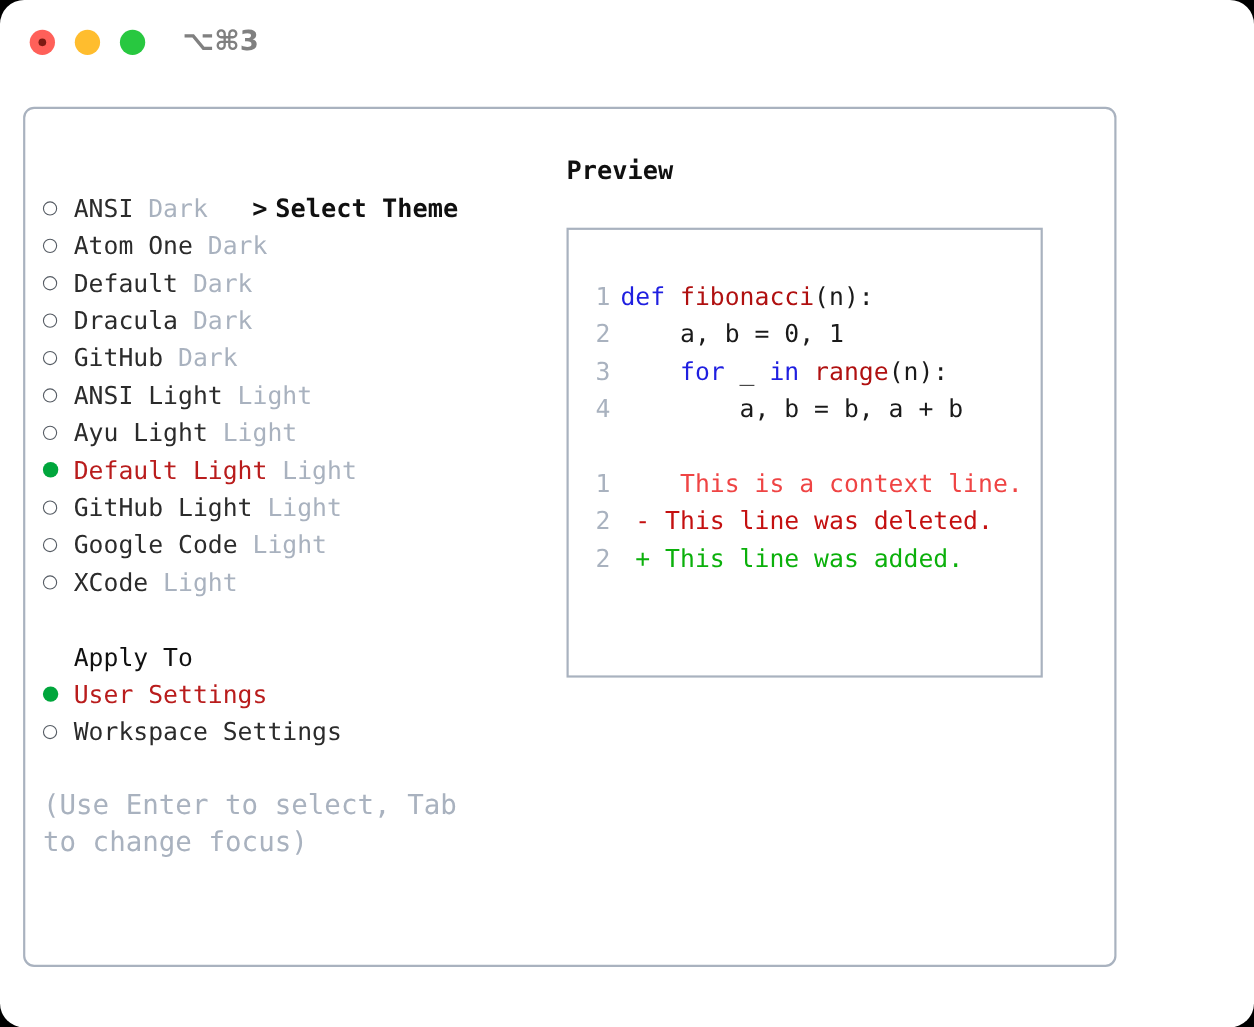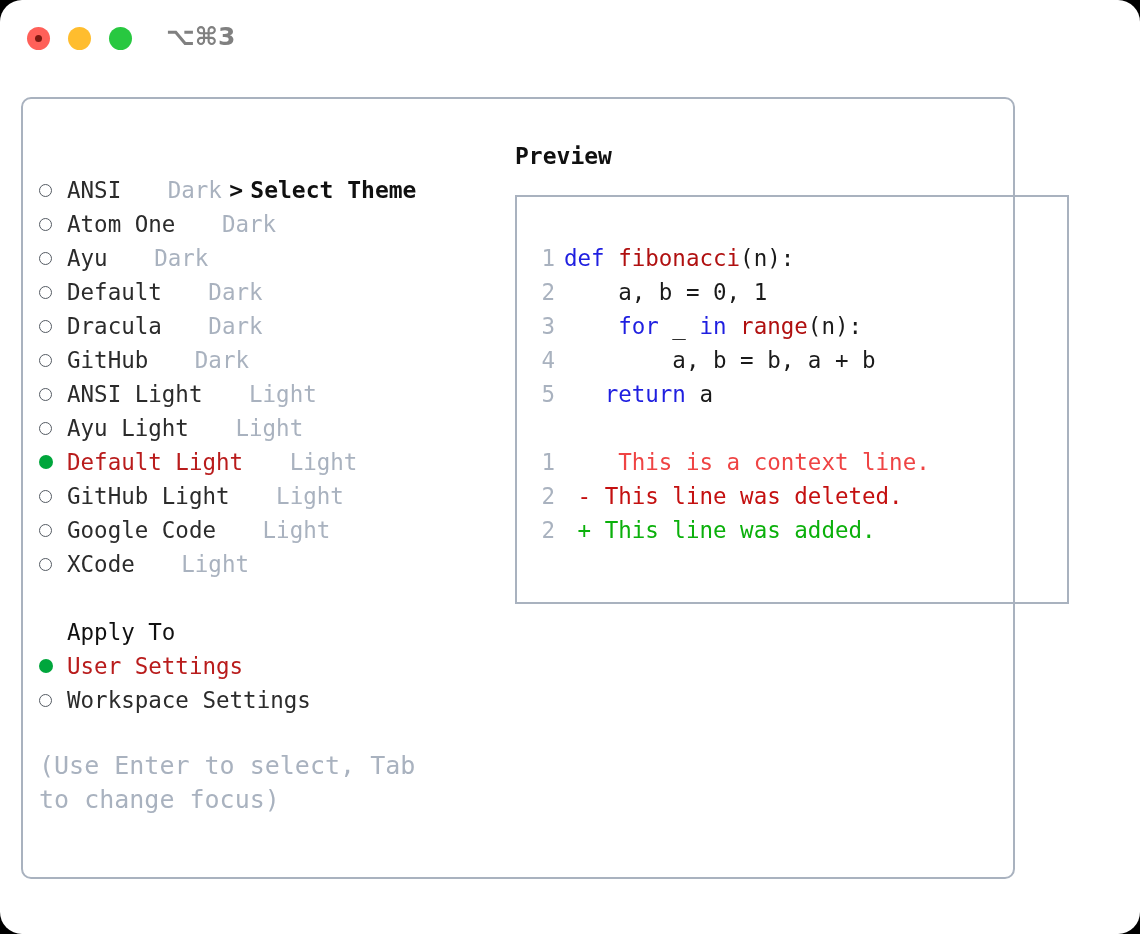--- a/index.html
+++ b/index.html
@@ -125,21 +125,20 @@
     height: 14px;
     background: #00a63c;
     border-radius: 50%;
     box-sizing: border-box;
     vertical-align: 1px;
   }
   .label-main { color: #2b2b2b; }
   .row.selected .label-main { color: #b91c1c; }
   .label-kind {
     color: #a9b2bf;
-    margin-left: 33px;
   }
   .spacer-row { height: 34px; }
 
   .apply-header {
     height: 34px;
     line-height: 34px;
     font-size: 22.5px;
     color: #101010;
     white-space: pre;
     padding-left: 28px;
@@ -162,22 +161,22 @@
     padding-left: 12px;
   }
   .preview-title {
     font-size: 23px;
     font-weight: bold;
     color: #101010;
     line-height: 34px;
     white-space: pre;
   }
   .preview-box {
-    margin-top: 22px;
-    width: 554px;
+    margin-top: 34px;
+    width: 433px;
     height: 409px;
     border: 2px solid #a9b2bf;
     box-sizing: border-box;
     padding: 44px 0 0 14px;
   }
   .code-line {
     font-size: 22.5px;
     line-height: 34px;
     white-space: pre;
     color: #1a1a1a;
@@ -215,21 +214,20 @@
 
     <div class="left-col">
 
       <div class="row header-row">
         <span class="marker marker-caret">&gt;</span><span>Select Theme</span>
       </div>
 
       <div id="theme-list">
           <div class="row"><span class="marker"><span class="dot-empty"></span></span><span class="label-main">ANSI</span><span class="label-kind"> Dark</span></div>
           <div class="row"><span class="marker"><span class="dot-empty"></span></span><span class="label-main">Atom One</span><span class="label-kind"> Dark</span></div>
-          <div class="row"><span class="marker"><span class="dot-empty"></span></span><span class="label-main">Ayu</span><span class="label-kind"> Dark</span></div>
           <div class="row"><span class="marker"><span class="dot-empty"></span></span><span class="label-main">Default</span><span class="label-kind"> Dark</span></div>
           <div class="row"><span class="marker"><span class="dot-empty"></span></span><span class="label-main">Dracula</span><span class="label-kind"> Dark</span></div>
           <div class="row"><span class="marker"><span class="dot-empty"></span></span><span class="label-main">GitHub</span><span class="label-kind"> Dark</span></div>
           <div class="row"><span class="marker"><span class="dot-empty"></span></span><span class="label-main">ANSI Light</span><span class="label-kind"> Light</span></div>
           <div class="row"><span class="marker"><span class="dot-empty"></span></span><span class="label-main">Ayu Light</span><span class="label-kind"> Light</span></div>
           <div class="row selected"><span class="marker"><span class="dot-filled"></span></span><span class="label-main">Default Light</span><span class="label-kind"> Light</span></div>
           <div class="row"><span class="marker"><span class="dot-empty"></span></span><span class="label-main">GitHub Light</span><span class="label-kind"> Light</span></div>
           <div class="row"><span class="marker"><span class="dot-empty"></span></span><span class="label-main">Google Code</span><span class="label-kind"> Light</span></div>
           <div class="row"><span class="marker"><span class="dot-empty"></span></span><span class="label-main">XCode</span><span class="label-kind"> Light</span></div>
         </div>
@@ -247,21 +245,20 @@
     </div>
 
     <div class="right-col">
       <div class="preview-title">Preview</div>
       <div class="preview-box">
         <div id="code-block">
             <div class="code-line"><span class="lineno">1</span><span class="tok-kw">def </span><span class="tok-fn">fibonacci</span><span class="tok-txt">(n):</span></div>
             <div class="code-line"><span class="lineno">2</span><span class="tok-txt">    a, b = 0, 1</span></div>
             <div class="code-line"><span class="lineno">3</span><span class="tok-txt">    </span><span class="tok-kw">for</span><span class="tok-txt"> _ </span><span class="tok-kw">in</span><span class="tok-txt"> </span><span class="tok-fn">range</span><span class="tok-txt">(n):</span></div>
             <div class="code-line"><span class="lineno">4</span><span class="tok-txt">        a, b = b, a + b</span></div>
-            <div class="code-line"><span class="lineno">5</span><span class="tok-txt">   </span><span class="tok-kw">return</span><span class="tok-txt"> a</span></div>
           </div>
         <div class="blank-line"></div>
         <div id="diff-block">
             <div class="code-line"><span class="lineno">1</span><span class="diff-ctx">    This is a context line.</span></div>
             <div class="code-line"><span class="lineno">2</span><span class="diff-del"> - This line was deleted.</span></div>
             <div class="code-line"><span class="lineno">2</span><span class="diff-add"> + This line was added.</span></div>
           </div>
       </div>
     </div>
 

